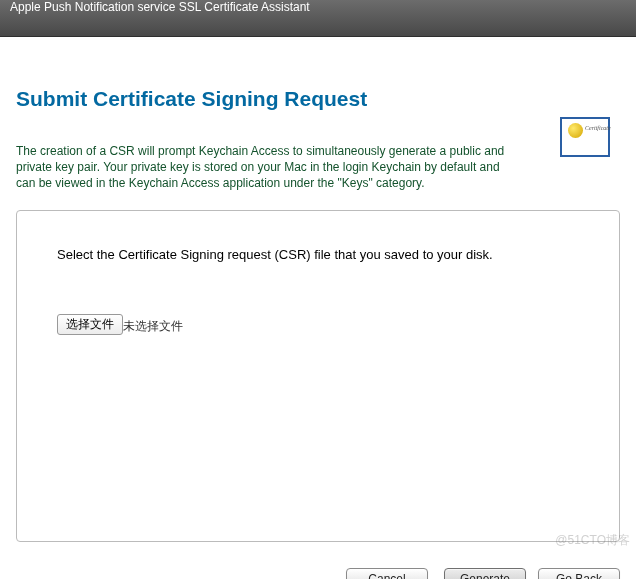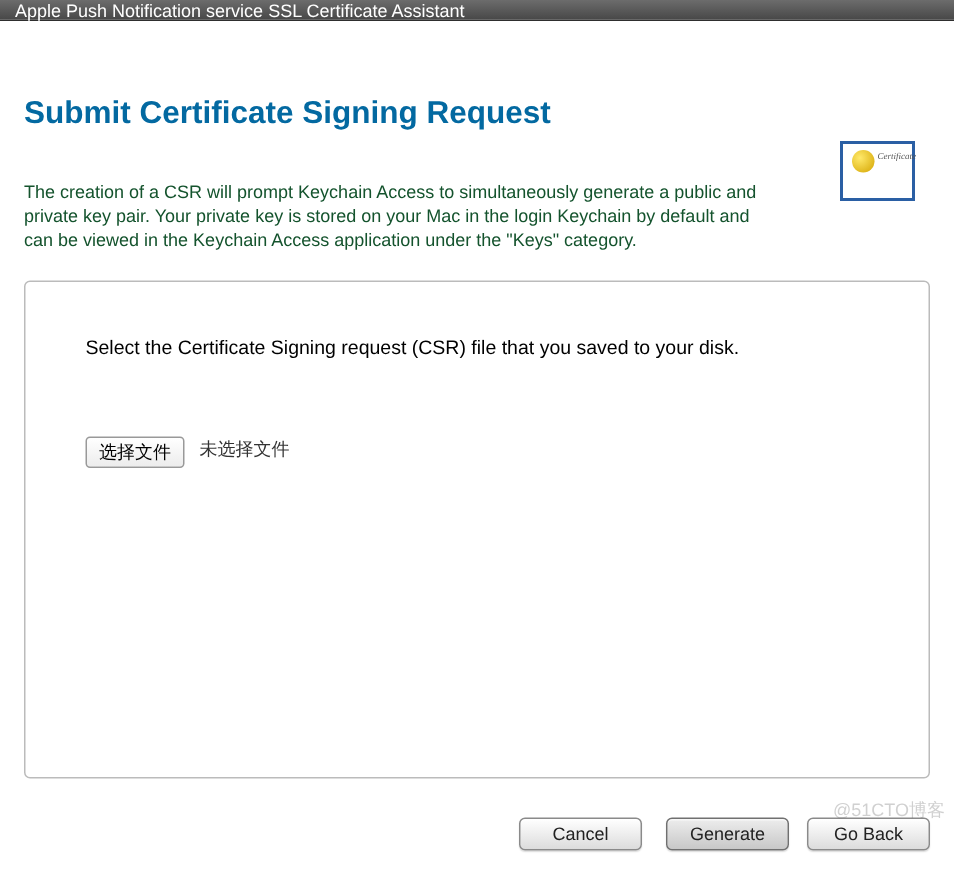--- a/index.html
+++ b/index.html
@@ -4,26 +4,25 @@
 <style>
   * { box-sizing: border-box; margin: 0; padding: 0; }
   body {
     width: 636px;
     height: 579px;
     font-family: "Lucida Grande", "Helvetica Neue", Arial, sans-serif;
     background: #fff;
     overflow: hidden;
   }
   .titlebar {
-    height: 14px;
+    height: 37px;
     background: linear-gradient(#6c6c6c, #484848);
     color: #fff;
     font-size: 12px;
     display: flex;
-    align-items: center;
     padding-left: 10px;
     border-bottom: 1px solid #2e2e2e;
   }
   .content {
     padding: 0 16px;
   }
   .header-row {
     display: flex;
     justify-content: space-between;
     align-items: flex-start;
@@ -77,22 +76,22 @@
     height: 332px;
     padding: 36px 40px;
   }
   .panel-instruction {
     font-size: 13px;
     color: #000;
   }
   .file-row {
     margin-top: 52px;
     display: flex;
-    align-items: flex-start;
-    gap: 10px;
+    align-items: flex-end;
+    gap: 0;
   }
   .file-btn {
     font-size: 12px;
     padding: 1px 8px;
     background: linear-gradient(#fff, #ececec);
     border: 1px solid #999;
     border-radius: 3px;
     cursor: pointer;
     font-family: inherit;
   }

